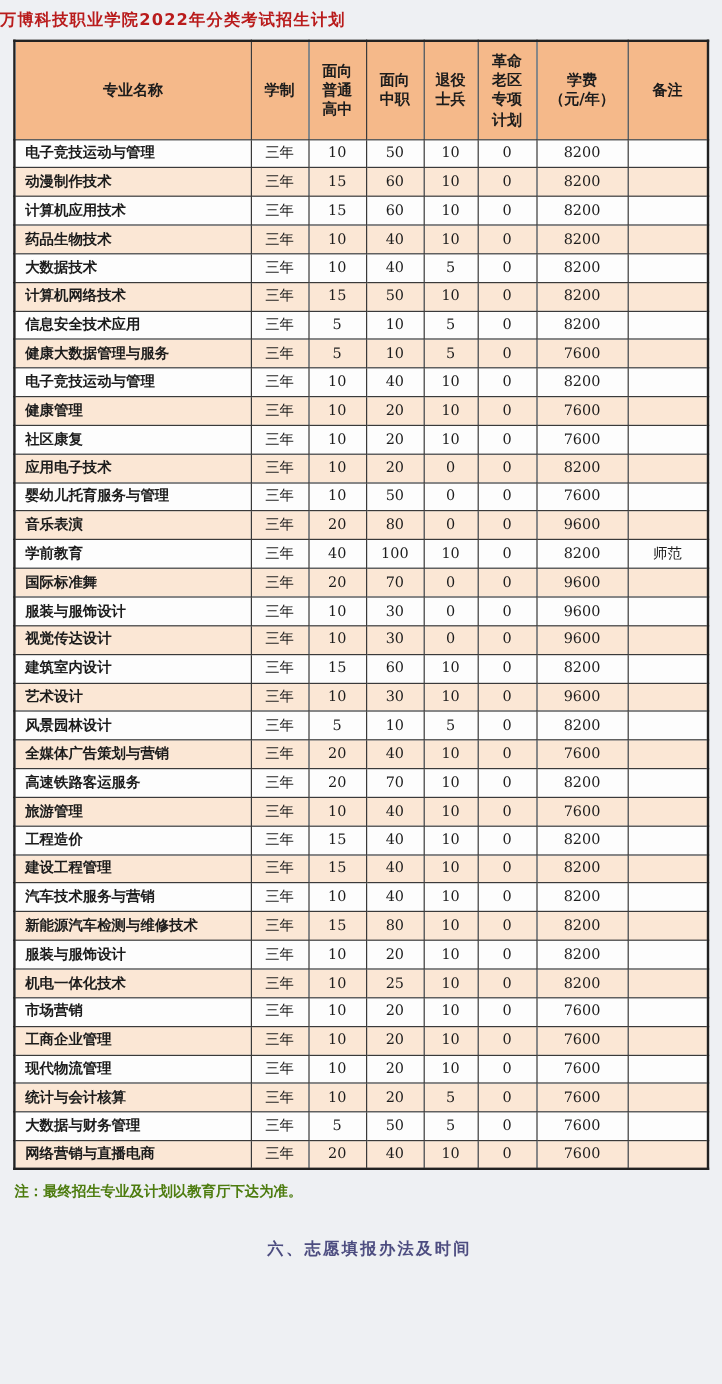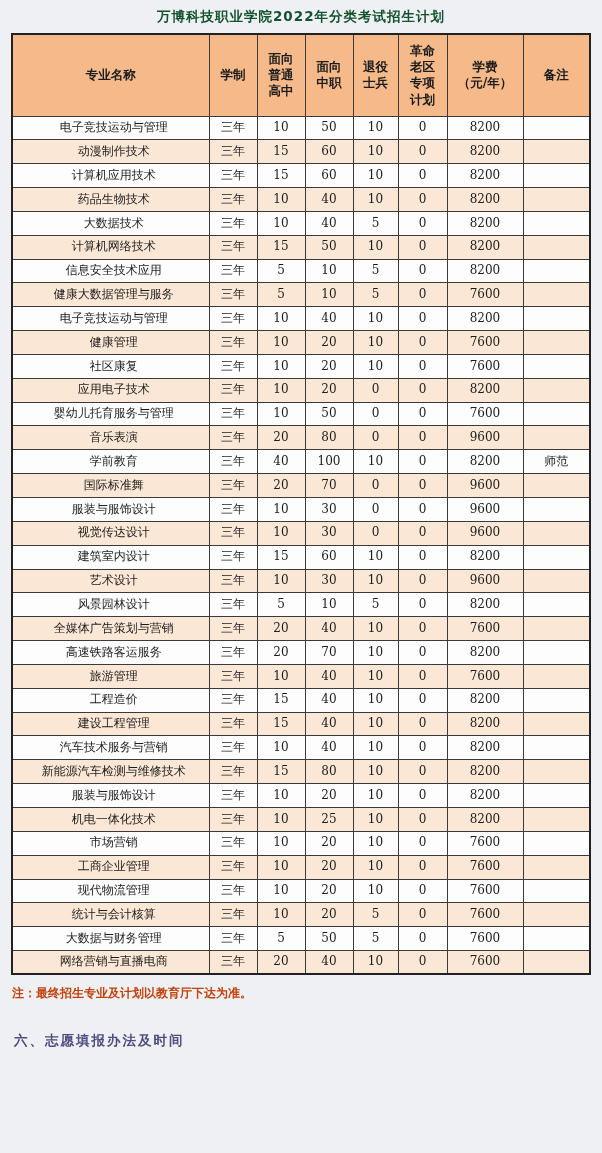--- a/index.html
+++ b/index.html
@@ -14,24 +14,24 @@
   html,body{width:602px;}
   body{
     width:602px;height:1153px;overflow:hidden;
     background:var(--page-bg);
     color:var(--text);
     font-family:"DejaVu Serif", serif;
   }
   .doc-title{
     font-family:"DejaVu Sans", sans-serif;
     font-size:13.5px;font-weight:bold;
-    text-align:center;
+    text-align:left;
     padding-top:8px;
     letter-spacing:1px;
-    color:#14532d;
+    color:#b91c1c;
   }
   table.plan-table{
     border-collapse:collapse;
     table-layout:fixed;
     width:578px;
     margin:7px auto 0 auto;
     background:#fdfdfd;
     border:2px solid #222;
   }
   .plan-table th,.plan-table td{
@@ -47,38 +47,40 @@
     font-weight:bold;
     height:82px;
     white-space:pre-line;
     font-size:12.5px;
   }
   .plan-table tbody td{
     height:23.85px;
     padding:0 2px;
   }
   .plan-table tbody td.col-major{
-    text-align:center;
+    text-align:left;
     padding-left:8px;
+    font-weight:bold;
   }
   .plan-table tbody tr:nth-child(even){
     background:var(--stripe-bg);
   }
   .note{
     font-family:"DejaVu Sans", sans-serif;
     font-size:12px;font-weight:bold;
     margin:10px 0 0 12px;
-    color:#c2410c;
+    color:#4d7c0f;
   }
   .section-title{
     font-family:"DejaVu Sans", sans-serif;
     font-size:13.5px;font-weight:bold;
     color:var(--section-title);
     margin:30px 0 17px 14px;
     letter-spacing:2px;
+    text-align:center;
   }
 </style>
 </head>
 <body>
 
 <div>
 
   <div class="doc-title">万博科技职业学院2022年分类考试招生计划</div>
 
   <table class="plan-table">

